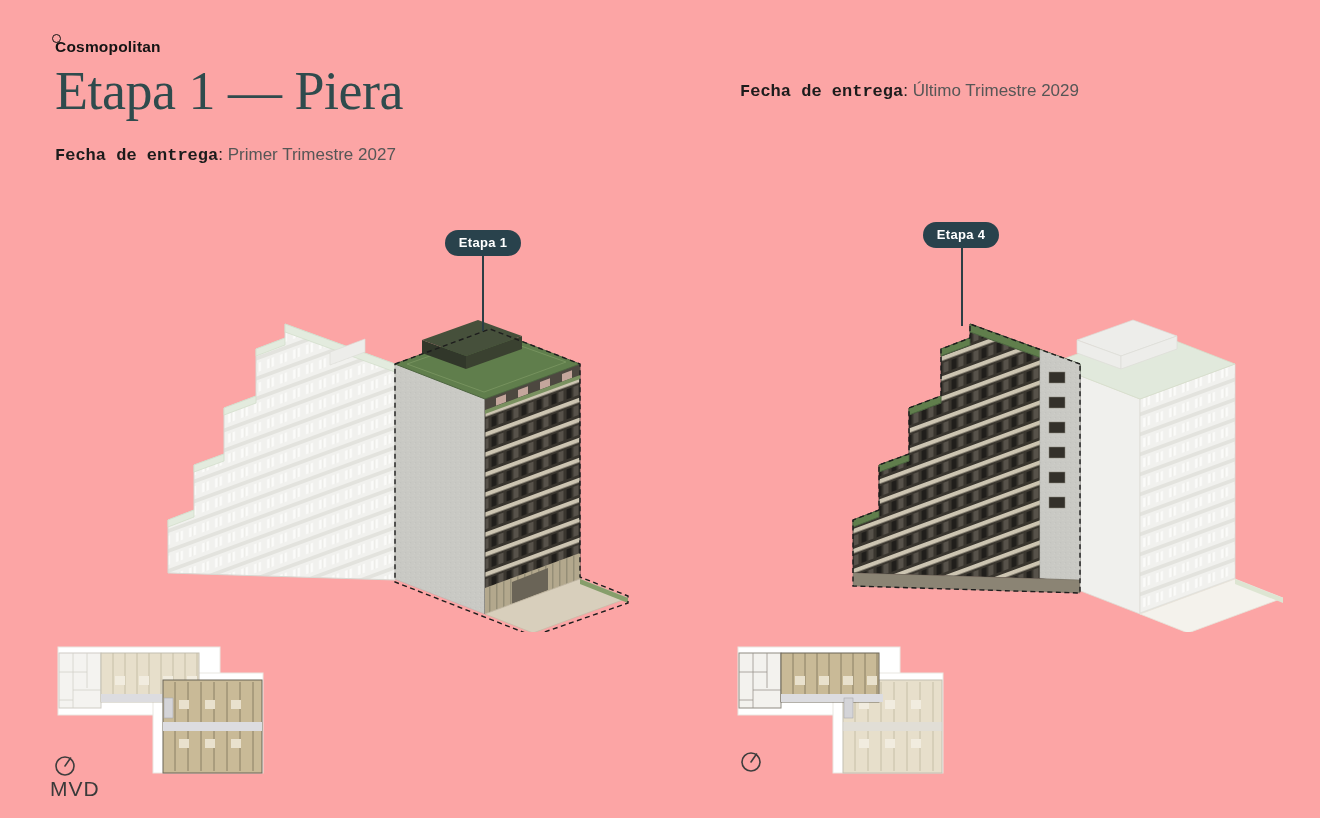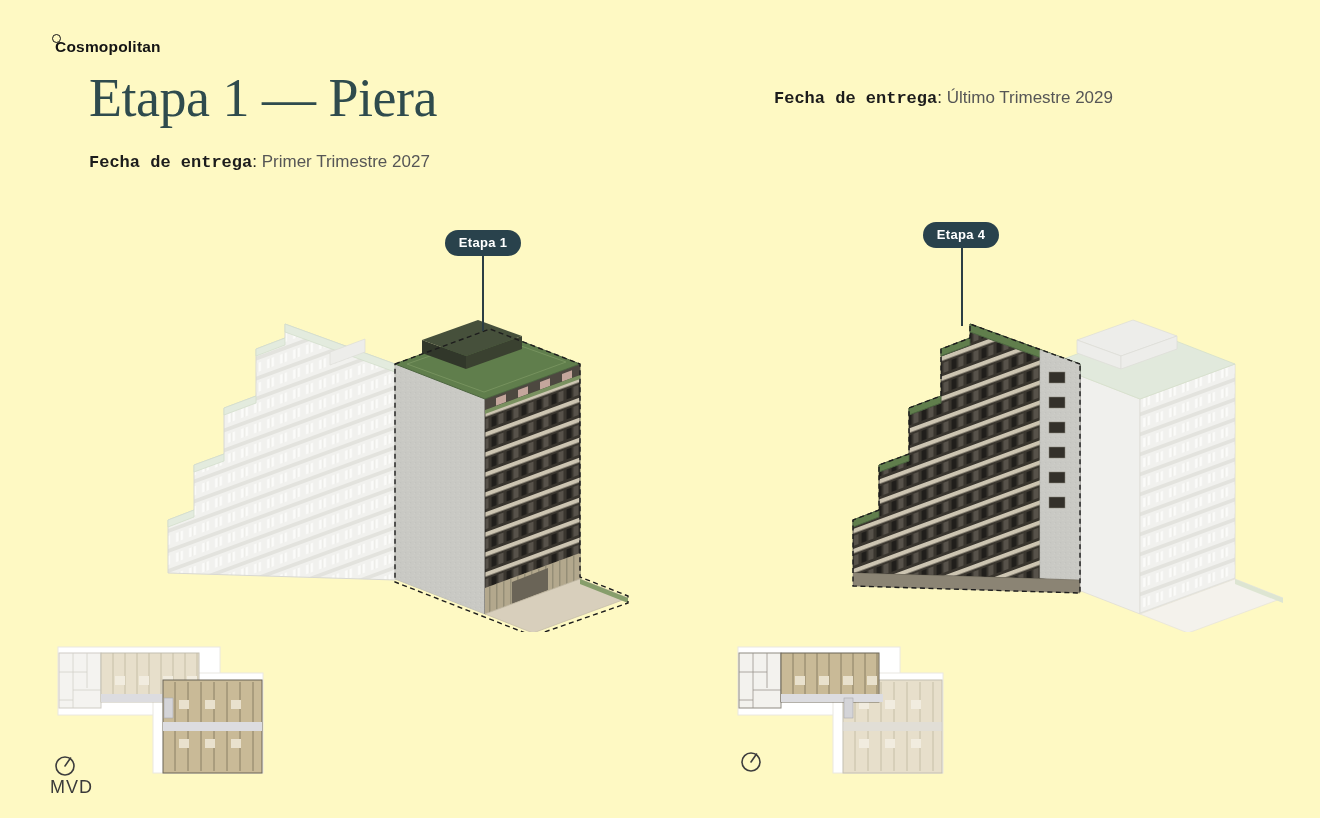--- a/index.html
+++ b/index.html
@@ -1,26 +1,26 @@
 <!DOCTYPE html>
 <html style="--heading: #2f4b4d; --badge_bg: #29424c; --roof_green: #607e4c; --facade_dark: #3a362f; --party_wall_gray: #c9c9c4; --ghost_building: #f1f1ee; --plan_tan_highlight: #c9ba97; --plan_tan_faded: #e7dfcb; --plaza_beige: #d8cfbc;"><head>
 <meta charset="utf-8">
 <style>
   html,body{margin:0;padding:0;background:#fff;}
-  .page{position:relative;width:1320px;height:818px;background:#fef9c3;overflow:hidden;
+  .page{position:relative;width:1320px;height:818px;background:#fca5a5;overflow:hidden;
         font-family:"Liberation Sans",sans-serif;}
 
   
   .logo{position:absolute;left:55px;top:38px;white-space:nowrap;}
   .logo-ring{position:absolute;left:-3px;top:-4px;width:7px;height:7px;border:1.5px solid #141414;
              border-radius:50%;}
   .logo-text{font-size:15.5px;font-weight:700;color:#141414;letter-spacing:.2px;}
 
   
-  .panel{position:absolute;top:67px;margin-left:34px;}
+  .panel{position:absolute;top:60px;}
   .panel-1{left:55px;width:620px;}
   .panel-2{left:740px;width:560px;}
   .panel h1{margin:0;font-family:"Liberation Serif","DejaVu Serif",serif;font-weight:400;
             font-size:54px;line-height:1.18;letter-spacing:-.5px;color:var(--heading,#2f4b4d);}
   .delivery{margin:21px 0 0 0;font-size:17px;color:#565656;}
   .delivery .lbl{font-weight:700;color:#1c1c1c;font-family:Liberation Mono, monospace;}
   .delivery .sep{font-weight:400;color:#1c1c1c;}
 
   
   .badge{position:absolute;width:76px;height:26px;line-height:26px;text-align:center;
@@ -71,21 +71,21 @@
   .rm-f{fill:#f4f3f0;stroke:#cfccc5;stroke-width:1;}
   .rl-v{fill:none;stroke:#9a968d;stroke-width:.8;}
   .rl-f{fill:none;stroke:#d3d0c9;stroke-width:.8;}
   .cl-v{fill:#e9e1cd;}
   .cl-f{fill:#f1ecdf;}
   .corr{fill:#dcdce0;}
   .core{fill:#d4d4d8;stroke:#a9a9ad;stroke-width:.6;}
 
   
   .cmp{stroke:#3d3d3d;stroke-width:1.6;fill:none;stroke-linecap:round;}
-  .map-label{position:absolute;font-size:18px;color:#3a3a3a;letter-spacing:1px;}
+  .map-label{position:absolute;font-size:21px;color:#3a3a3a;letter-spacing:1px;}
   .map-label-1{left:50px;top:777px;}
 </style>
 </head>
 <body>
 
 <div class="page">
 
   <div class="logo">
     <span class="logo-ring"></span>
     <span class="logo-text">Cosmopolitan</span>

